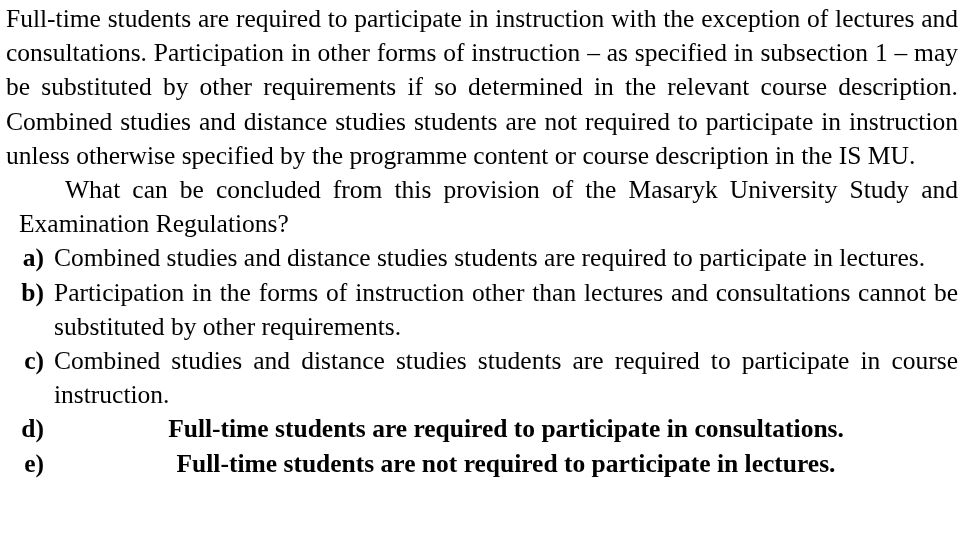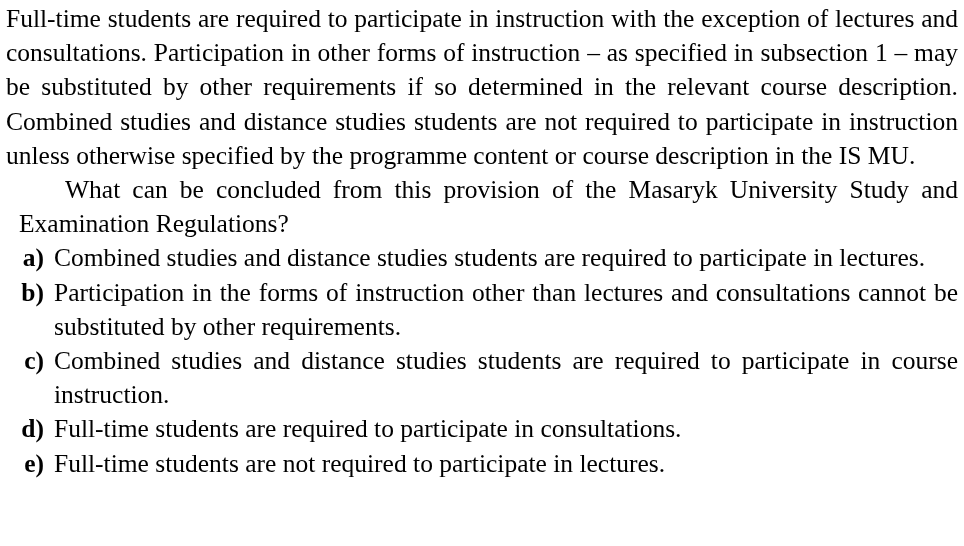--- a/index.html
+++ b/index.html
@@ -54,21 +54,22 @@
     padding-right: 10px;
     font-weight: bold;
     font-style: normal;
   }
   .answer-text {
     flex: 1 1 auto;
     text-align: justify;
     text-justify: inter-word;
   }
   .answer-text.nojust {
-    text-align: left;
+    text-align: center;
+    font-weight: bold;
   }
 </style>
 </head>
 <body>
 
 <div class="page">
 
   <p class="para first">Full-time students are required to participate in instruction with the exception of lectures and consultations. Participation in other forms of instruction – as specified in subsection 1 – may be substituted by other requirements if so determined in the relevant course description. Combined studies and distance studies students are not required to participate in instruction unless otherwise specified by the programme content or course description in the IS MU.</p>
 
   <p class="para question">What can be concluded from this provision of the Masaryk University Study and Examination Regulations?</p>

